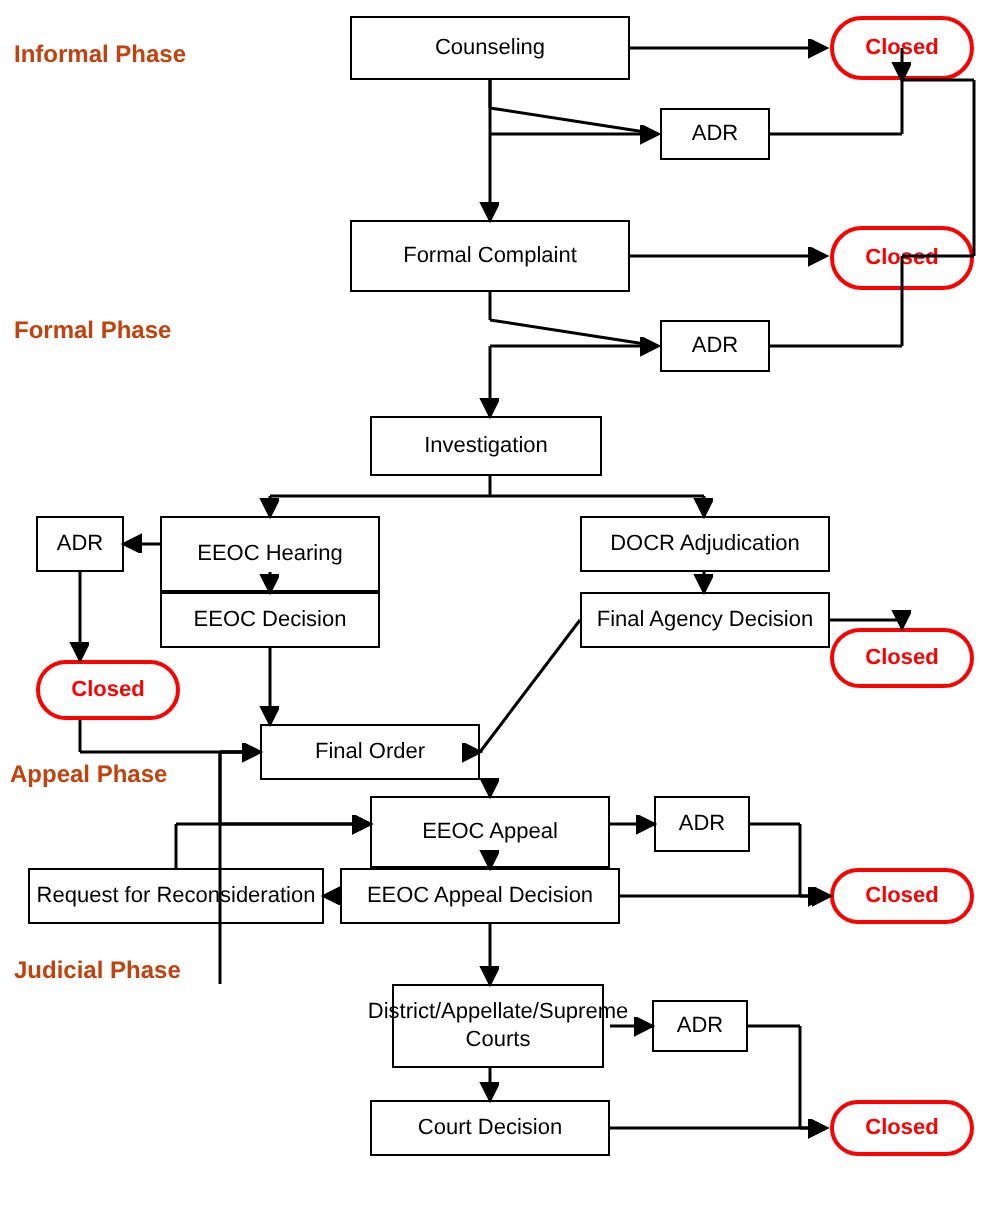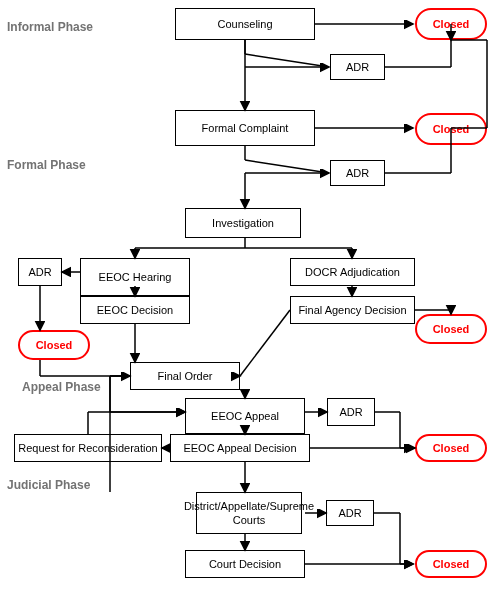--- a/index.html
+++ b/index.html
@@ -16,21 +16,21 @@
     .diagram {
       position: relative;
       width: 500px;
       min-height: 604px;
     }
 
     
     .phase-label {
       position: absolute;
       font-weight: bold;
-      color: #737373;
+      color: #c2410c;
       font-size: 12px;
     }
 
     
     .box {
       position: absolute;
       border: 1.5px solid #000;
       background: #fff;
       display: flex;
       align-items: center;
@@ -75,21 +75,21 @@
       stroke-width: 1;
     }
   </style>
 </head>
 <body>
 
 <div class="diagram">
 
   <div class="phase-label" style="left:7px; top:20px;">Informal Phase</div>
   <div class="phase-label" style="left:7px; top:122px;margin-top:36px;">Formal Phase</div>
-  <div class="phase-label" style="left:22px; top:380px;">Appeal Phase</div>
+  <div class="phase-label" style="left:5px; top:380px;">Appeal Phase</div>
   <div class="phase-label" style="left:7px; top:478px;">Judicial Phase</div>
 
   <div class="box" style="left:175px; top:8px; width:140px; height:32px;">Counseling</div>
 
   <div class="box" style="left:330px; top:54px; width:55px; height:26px;">ADR</div>
 
   <div class="closed-pill" style="left:415px; top:8px; width:72px; height:32px;">Closed</div>
 
   <div class="box" style="left:175px; top:110px; width:140px; height:36px;">Formal Complaint</div>
 

